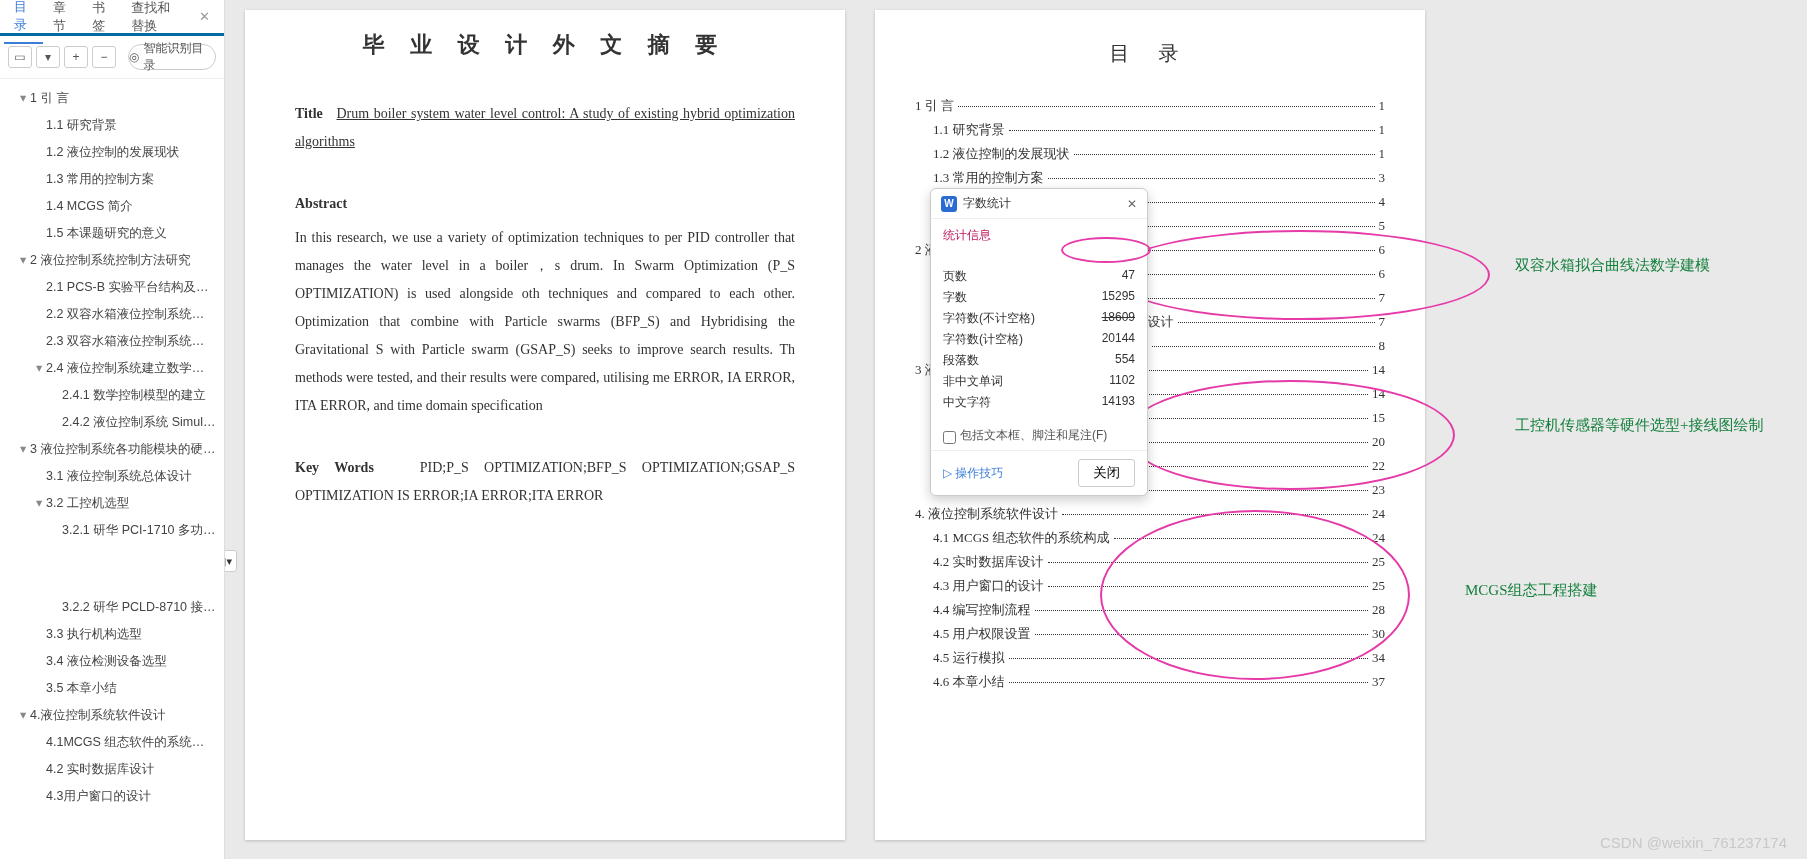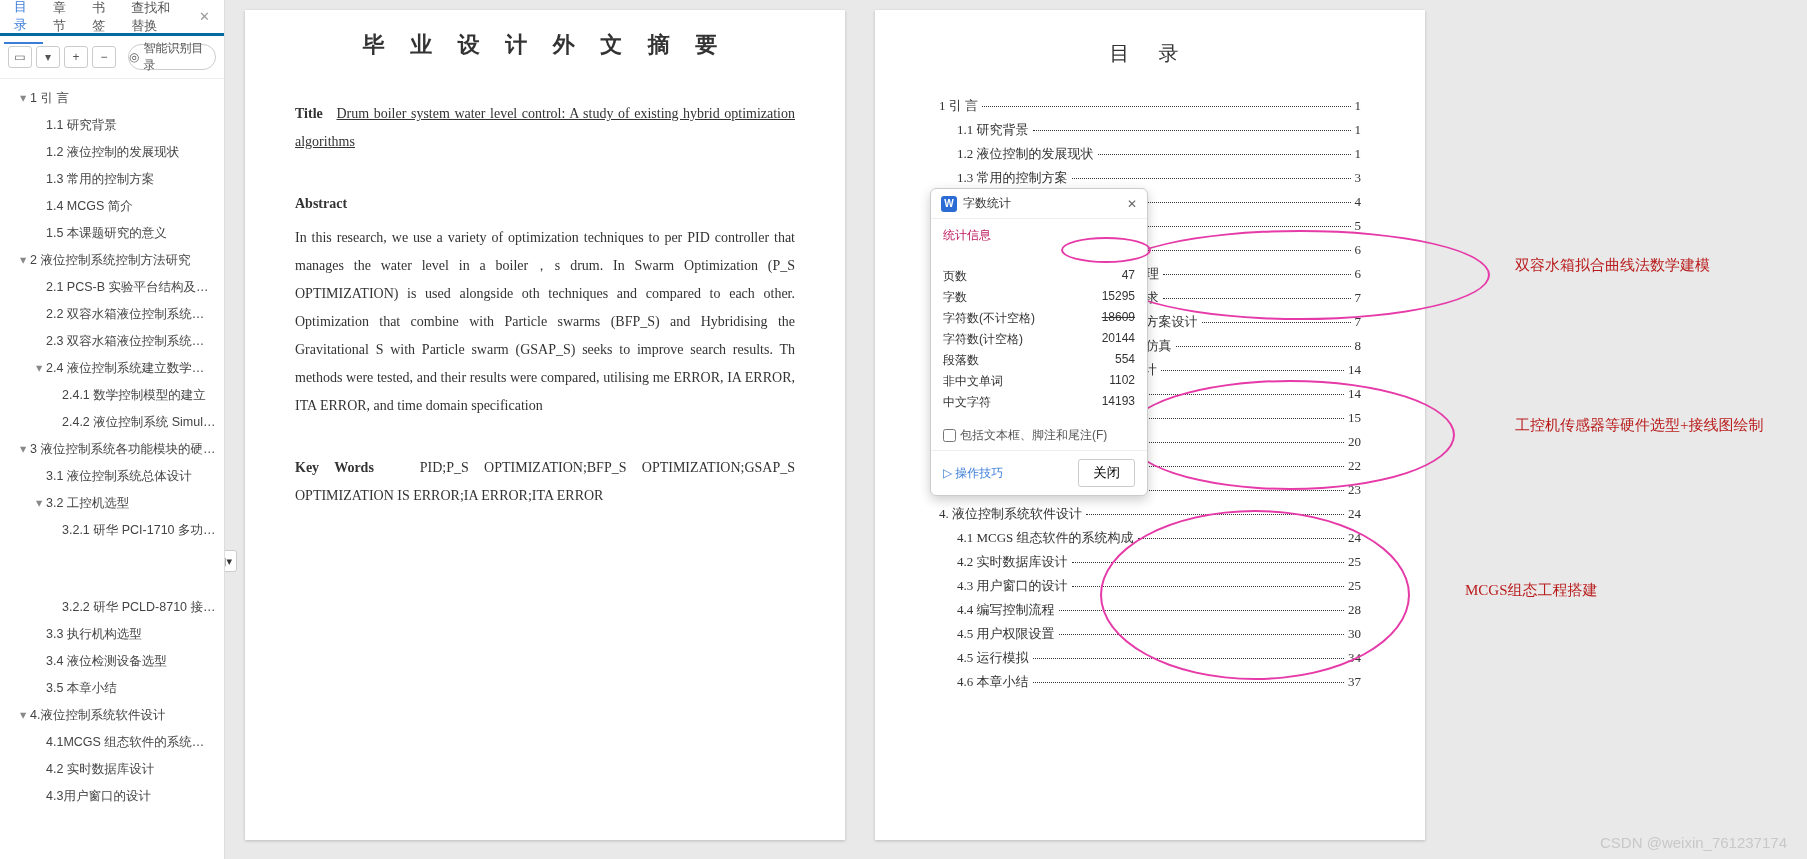--- a/index.html
+++ b/index.html
@@ -15,54 +15,54 @@
 .outline { flex: 1; overflow-y: auto; padding: 6px 0; }
 .outline-item { padding: 5px 8px 5px 20px; cursor: pointer; white-space: nowrap; overflow: hidden; text-overflow: ellipsis; color: #444; font-size: 12.5px; }
 .outline-item.l1 { padding-left: 20px; }
 .outline-item.l2 { padding-left: 36px; }
 .outline-item.l3 { padding-left: 52px; }
 .outline-item .caret { display: inline-block; width: 10px; color: #888; }
 
 .main { flex: 1; background: #e9e9e9; display: flex; position: relative; overflow: hidden; padding: 10px 20px; gap: 30px; }
 .page { background: #fff; box-shadow: 0 1px 3px rgba(0,0,0,.2); position: relative; }
 .page1 { width: 600px; height: 830px; padding: 20px 50px; font-family: "Times New Roman", serif; }
-.page2 { width: 550px; height: 830px; padding: 30px 64px; font-family: "SimSun", serif; font-size: 13px; position: relative; }
+.page2 { width: 550px; height: 830px; padding: 30px 40px; font-family: "SimSun", serif; font-size: 13px; position: relative; }
 .floating-btn { position: absolute; left: -34px; top: 540px; width: 26px; height: 22px; border: 1px solid #ccc; background: #fff; border-radius: 3px; display: flex; align-items: center; justify-content: center; font-size: 11px; cursor: pointer; }
 
 .p1-title { text-align: center; font-size: 22px; font-weight: bold; letter-spacing: 10px; margin-bottom: 40px; font-family: "SimSun", serif; }
 .p1-body { font-size: 14px; line-height: 2; }
 .p1-body b { font-weight: bold; }
 .p1-body u { text-decoration: underline; }
 .p1-para { margin-bottom: 6px; text-align: justify; }
 
 .dialog { position: absolute; left: 705px; top: 188px; width: 218px; background: #fff; border: 1px solid #ccc; border-radius: 6px; box-shadow: 0 4px 12px rgba(0,0,0,.2); z-index: 100; font-size: 12px; }
 .dialog-hdr { display: flex; align-items: center; padding: 6px 10px; border-bottom: 1px solid #eee; }
 .dialog-hdr .w-icon { width: 16px; height: 16px; background: #2b6cd4; color: #fff; border-radius: 3px; display: flex; align-items: center; justify-content: center; font-size: 10px; font-weight: bold; margin-right: 6px; }
 .dialog-hdr .x { margin-left: auto; cursor: pointer; color: #666; }
 .dialog-body { padding: 8px 12px; }
 .dialog-sub { color: #be185d; margin-bottom: 22px; }
 .stat-row { display: flex; justify-content: space-between; padding: 2px 0; }
 .stat-row.strike .v { text-decoration: line-through; }
-.dialog-chk { padding: 6px 12px; display: flex; align-items: center; gap: 4px; color: #555; }
+.dialog-chk { padding: 6px 12px; display: flex; align-items: flex-end; gap: 4px; color: #555; }
 .dialog-ftr { display: flex; justify-content: space-between; align-items: center; padding: 8px 12px; border-top: 1px solid #eee; }
 .dialog-ftr .tip { color: #3b7ed8; cursor: pointer; display: flex; align-items: center; gap: 3px; }
 .dialog-ftr .close-btn { border: 1px solid #ccc; background: #fff; padding: 4px 14px; border-radius: 3px; cursor: pointer; }
 
 .red-oval { position: absolute; border: 2px solid #e53aa8; border-radius: 50%; pointer-events: none; }
 
 .p2-title { text-align: center; font-size: 20px; letter-spacing: 12px; margin-bottom: 30px; font-weight: normal; }
 .toc-row { display: flex; align-items: baseline; margin-bottom: 6px; font-size: 13px; }
 .toc-row.lv1 { margin-top: 4px; }
 .toc-row.lv2 { padding-left: 18px; }
 .toc-num { white-space: nowrap; }
 .toc-txt { white-space: nowrap; }
 .toc-dots { flex: 1; border-bottom: 1px dotted #333; margin: 0 4px; position: relative; top: -3px; }
 .toc-pg { white-space: nowrap; }
 
-.anno { position: absolute; color: #b91c1c; font-size: 15px; font-family: "Microsoft YaHei"; pointer-events: none; line-height: 1.4; }
+.anno { position: absolute; color: #15803d; font-size: 15px; font-family: "Microsoft YaHei"; pointer-events: none; line-height: 1.4; }
 .watermark { position: absolute; right: 20px; bottom: 8px; color: #c8c8c8; font-size: 15px; font-family: Arial; z-index: 200; }
 </style>
 </head>
 <body>
 
 <div class="sidebar">
   <div class="tabs">
     <div class="tab active">目录</div>
     <div class="tab">章节</div>
     <div class="tab">书签</div>

